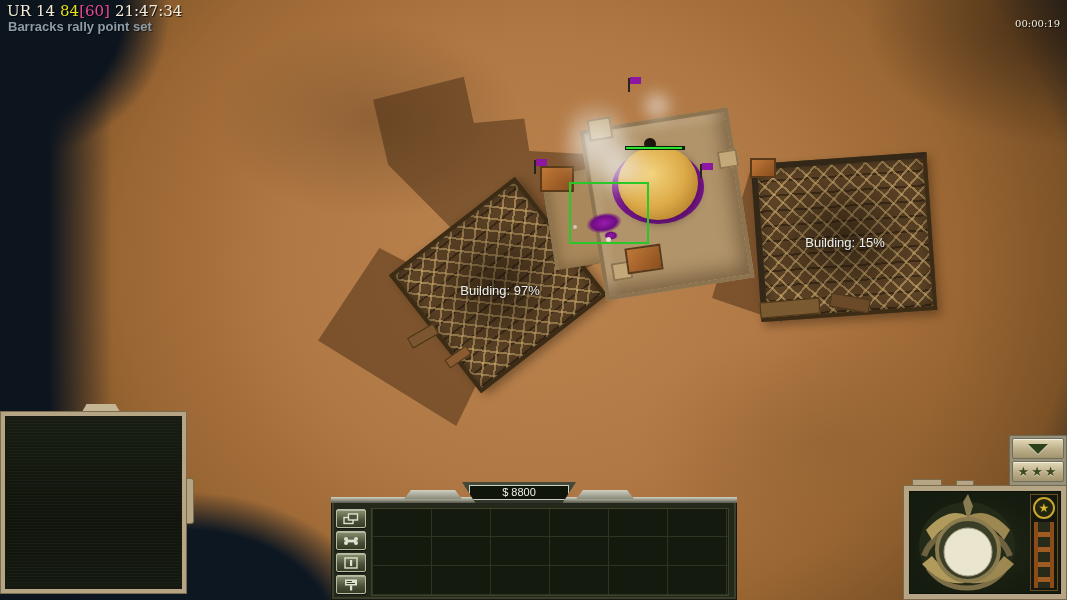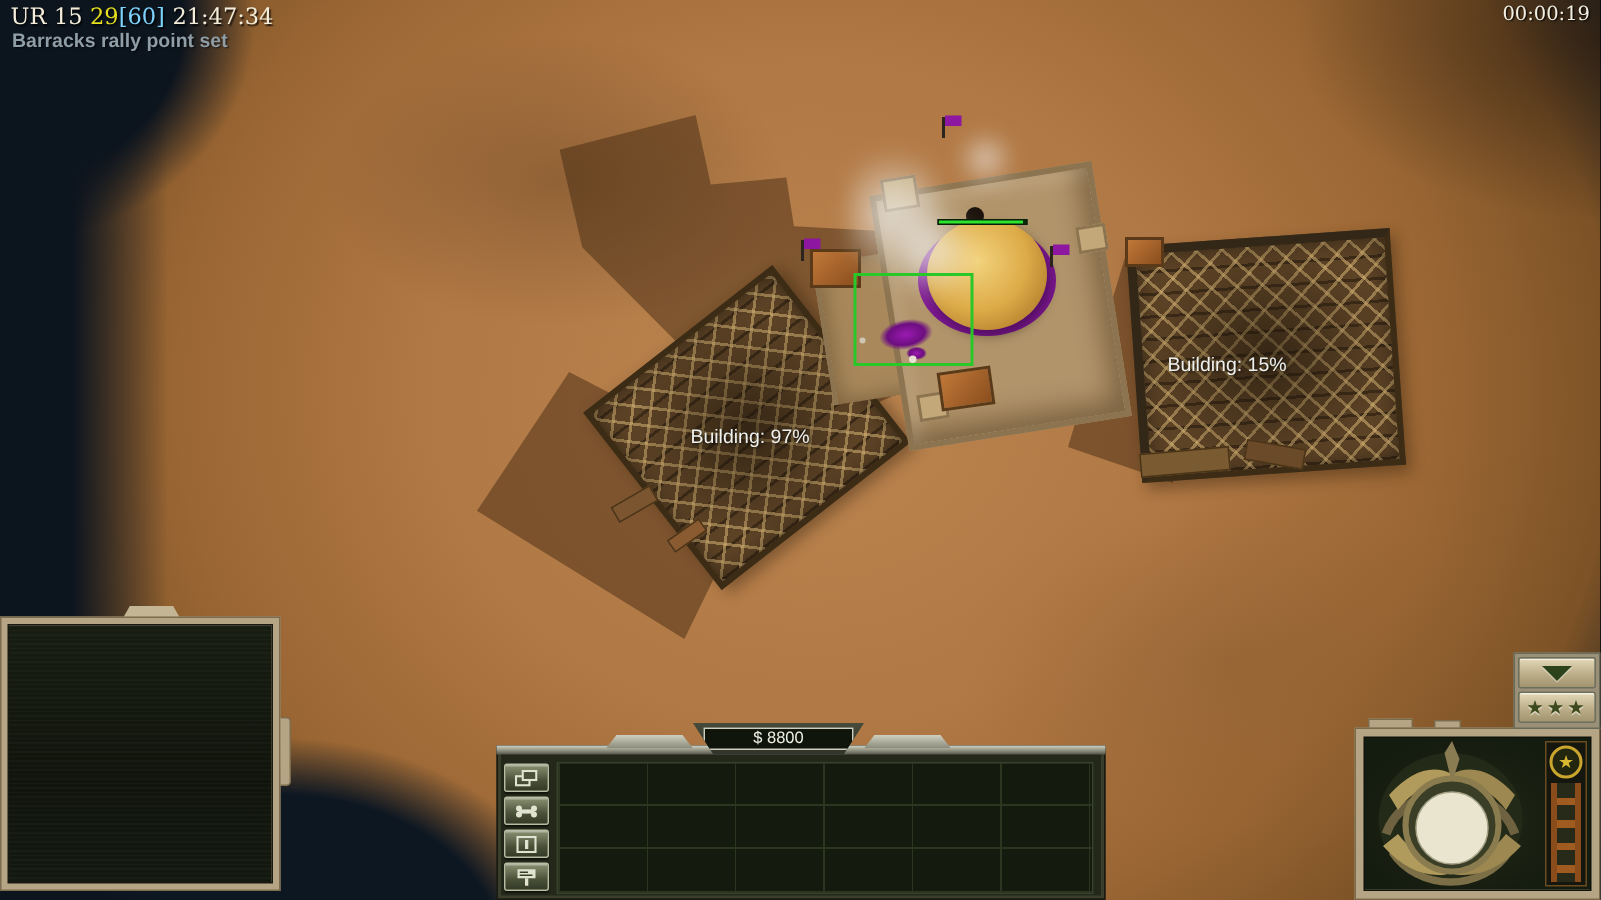--- a/index.html
+++ b/index.html
@@ -96,32 +96,32 @@
 
   #health-bar { position:absolute; left:625px; top:146px; width:60px; height:4px;
     background:#0c2a0c; border:1px solid #0a1f0a; }
   #health-fill { height:100%; width:96%; background:#2be42b; }
   #selection-box { position:absolute; left:569px; top:182px; width:80px; height:62px;
     border:2px solid #28c828; }
 
   .building-label { position:absolute; width:160px; text-align:center;
     color:#eef0ee; font-size:13px; text-shadow:1px 1px 2px rgba(0,0,0,.75); }
   #label-left { left:420px; top:283px; }
-  #label-right { left:738px; top:235px; }
+  #label-right { left:765px; top:235px; }
 
   
   #debug-line { position:absolute; left:7px; top:2px; font-family:"DejaVu Serif", serif;
     font-size:15px; color:#f2ecd8; text-shadow:1px 1px 1px rgba(0,0,0,.8); }
   #debug-line .sp { margin-right:5px; }
   #debug-fps { color:#e6df1e; }
-  #debug-cap { color:#7dd3fc; margin-right:5px; }
+  #debug-cap { color:#ec4899; margin-right:5px; }
   #event-message { position:absolute; left:8px; top:19px; font-size:13px; font-weight:bold;
     color:#8e9da6; text-shadow:1px 1px 1px rgba(0,0,0,.55); }
-  #match-timer { position:absolute; right:7px; top:2px; font-family:"DejaVu Serif", serif;
-    font-size:13px; color:#f2efe2; text-shadow:1px 1px 1px rgba(0,0,0,.8); }
+  #match-timer { position:absolute; right:7px; top:18px; font-family:"DejaVu Serif", serif;
+    font-size:10px; color:#f2efe2; text-shadow:1px 1px 1px rgba(0,0,0,.8); }
   #resolution-watermark { position:absolute; left:392px; top:546px; width:290px; text-align:center;
     font-size:29px; color:#ffffff; letter-spacing:1px; text-shadow:0 2px 4px rgba(0,0,0,.65); }
 
   
   #minimap-tab { position:absolute; left:82px; top:404px; width:38px; height:8px;
     background:#c4b694; clip-path:polygon(12% 0, 88% 0, 100% 100%, 0 100%); }
   #minimap-panel { position:absolute; left:0; top:411px; width:187px; height:183px;
     background:#b5a584; border:1px solid #7c6c4e; padding:4px; }
   #minimap-screen { width:100%; height:100%;
     background:
@@ -248,21 +248,21 @@
     <div id="health-bar">
         <div id="health-fill"></div>
       </div>
     <div id="selection-box"></div>
 
     <div class="building-label" id="label-left">Building: 97%</div>
     <div class="building-label" id="label-right">Building: 15%</div>
   </div>
 
   <div id="debug-line">
-    <span class="sp">UR</span><span class="sp">15</span><span id="debug-fps">29</span><span id="debug-cap">[60]</span><span>21:47:34</span>
+    <span class="sp">UR</span><span class="sp">14</span><span id="debug-fps">84</span><span id="debug-cap">[60]</span><span>21:47:34</span>
   </div>
   <div id="event-message">Barracks rally point set</div>
   <div id="match-timer">00:00:19</div>
   <div id="resolution-watermark">1366 x 768</div>
 
   <div id="minimap-tab"></div>
   <div id="minimap-panel">
     <div id="minimap-screen"></div>
   </div>
   <div id="minimap-notch"></div>

